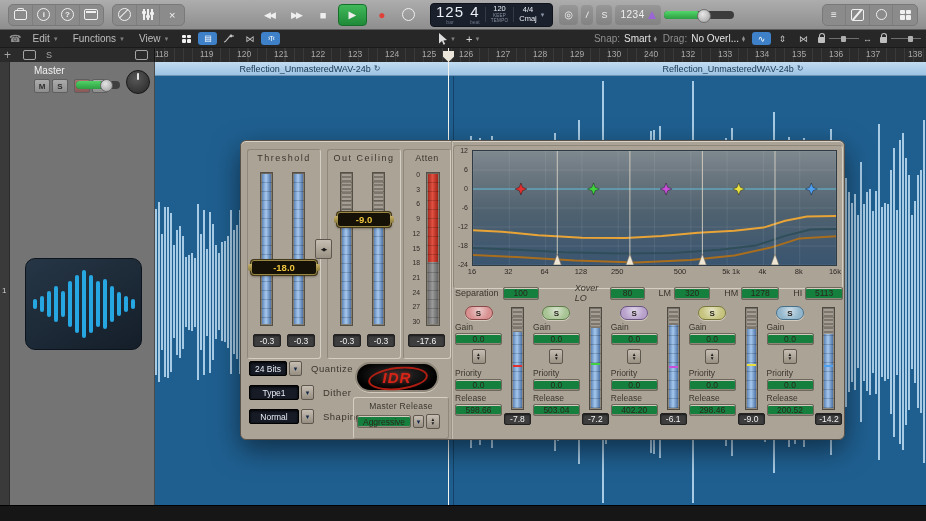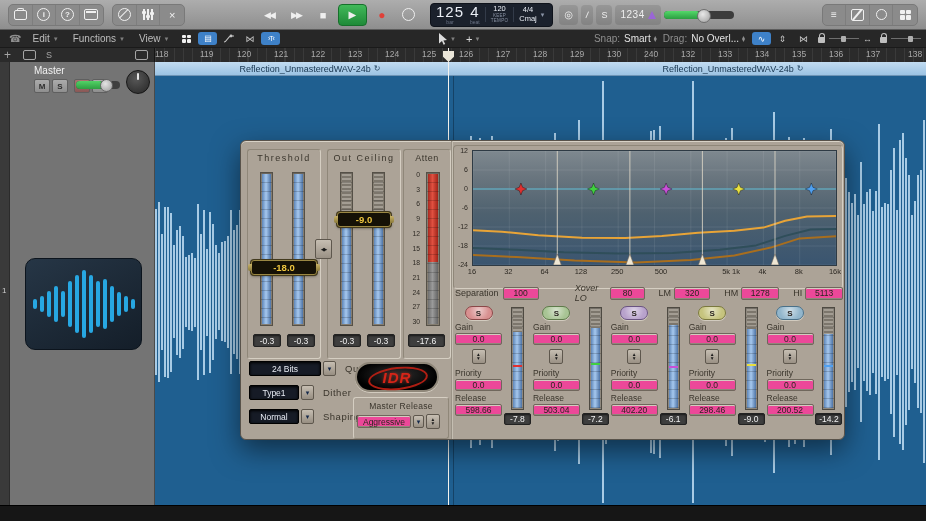--- a/index.html
+++ b/index.html
@@ -128,21 +128,21 @@
   .phatch{position:absolute;left:1px;right:1px;top:1px;background:repeating-linear-gradient(#A39D93 0 2px,#7C766C 2px 4px);}
   .pticks{position:absolute;inset:0;background:repeating-linear-gradient(to bottom,rgba(0,0,0,.18) 0 1px,transparent 1px 9px);}
   .gold{position:absolute;height:13px;background:#151106;border:1px solid #9A8743;border-radius:3px;
         box-shadow:0 0 0 1px #433A1E,0 1px 3px rgba(0,0,0,.55);color:#EEC53F;font-size:9.5px;font-weight:bold;
         display:flex;align-items:center;justify-content:center;z-index:3;}
   .gold::before,.gold::after{content:"";position:absolute;top:3px;width:4px;height:7px;background:linear-gradient(#C9B268,#8A7A3A);}
   .gold::before{left:-4px;border-radius:2px 0 0 2px;}
   .gold::after{right:-4px;border-radius:0 2px 2px 0;}
   .dreadout{background:#3E3E3E;border:1px solid #222;color:#F2F2F2;font-size:8.5px;border-radius:2px;
             display:flex;align-items:center;justify-content:center;box-shadow:inset 0 1px 2px rgba(0,0,0,.6);box-sizing:border-box;}
-  .vbox{background:#ec4899;border:1px solid #6F675C;color:#2A261F;font-size:8.5px;border-radius:2px;
+  .vbox{background:#15803d;border:1px solid #6F675C;color:#2A261F;font-size:8.5px;border-radius:2px;
         box-shadow:inset 0 1px 0 #D2CBBF,inset 0 -1px 0 #8F8779;display:flex;align-items:center;justify-content:center;box-sizing:border-box;}
   .plabel{font-size:8.5px;color:#3A352C;}
   .linkbtn{position:absolute;left:74px;top:98px;width:15px;height:18px;background:linear-gradient(#C6BEB2,#9A9185);
            border:1px solid #5E574D;border-radius:2px;color:#1A1A1A;font-size:5px;letter-spacing:-1px;
            display:flex;align-items:center;justify-content:center;z-index:2;}
   .lcddrop{background:#161B26;border:1px solid #000;color:#E8ECF4;font-size:8.5px;border-radius:2px;
            box-shadow:inset 0 1px 3px #000;display:flex;align-items:center;justify-content:center;box-sizing:border-box;}
   .dropbtn{width:13px;height:15px;background:linear-gradient(#C6BEB2,#978E82);border:1px solid #5E574D;border-radius:2px;
            color:#14284A;font-size:7px;display:flex;align-items:center;justify-content:center;box-sizing:border-box;}
   .stepper{width:14px;height:15px;background:linear-gradient(#C6BEB2,#9A9185);border:1px solid #5E574D;border-radius:2px;
@@ -780,21 +780,21 @@
         </div>
       <div class="pslider" style="left:22px;top:22px;width:14px;">
         <div id="attenred" style="position: absolute; left: 1px; right: 1px; top: 1px; background: linear-gradient(to right, rgb(168, 42, 32), rgb(224, 80, 64) 45%, rgb(158, 35, 24)); height: 58.7%;"></div>
         <div id="attengrey" style="position: absolute; inset: 58.7% 1px 1px; background: linear-gradient(to right, rgb(110, 110, 110), rgb(154, 154, 154) 45%, rgb(100, 100, 100));"></div>
         <div class="pticks"></div>
       </div>
       <div class="dreadout" style="position:absolute;left:4px;top:184px;width:37px;height:13px;">-17.6</div>
     </div>
 
     <div class="qrow" style="top:220px;">
-      <div class="lcddrop" style="width:72px;height:15px;">24 Bits</div>
+      <div class="lcddrop" style="width:38px;height:15px;">24 Bits</div>
       <div class="dropbtn">▾</div>
       <span class="qlabel">Quantize</span>
     </div>
     <div class="qrow" style="top:244px;">
       <div class="lcddrop" style="width:50px;height:15px;">Type1</div>
       <div class="dropbtn">▾</div>
       <span class="qlabel">Dither</span>
     </div>
     <div class="qrow" style="top:268px;">
       <div class="lcddrop" style="width:50px;height:15px;">Normal</div>
@@ -865,21 +865,21 @@
             <path d="M193.116,32 L194.79600000000002,36.32 L199.116,38 L194.79600000000002,39.68 L193.116,44 L191.436,39.68 L187.116,38 L191.436,36.32 Z" fill="#C850D8" stroke="rgba(0,0,0,.45)" stroke-width=".8"></path>
             <path d="M265.716,32 L267.396,36.32 L271.716,38 L267.396,39.68 L265.716,44 L264.036,39.68 L259.716,38 L264.036,36.32 Z" fill="#E8E040" stroke="rgba(0,0,0,.45)" stroke-width=".8"></path>
             <path d="M338.31600000000003,32 L339.99600000000004,36.32 L344.31600000000003,38 L339.99600000000004,39.68 L338.31600000000003,44 L336.636,39.68 L332.31600000000003,38 L336.636,36.32 Z" fill="#50A0F0" stroke="rgba(0,0,0,.45)" stroke-width=".8"></path>
           </svg></div>
       <div id="xlabels">
           <span style="left: 0px;">16</span>
           <span style="left: 36.3px;">32</span>
           <span style="left: 72.6px;">64</span>
           <span style="left: 108.9px;">128</span>
           <span style="left: 145.2px;">250</span>
-          <span style="left: 165px; padding-left: 48px;">500</span>
+          <span style="left: 184px; padding-left: 48px;">500</span>
           <span style="left: 220px; margin-left: 44px;">1k</span>
           <span style="left: 254.1px;">5k</span>
           <span style="left: 290.4px;">4k</span>
           <span style="left: 326.7px;">8k</span>
           <span style="left: 363px;">16k</span>
         </div>
     </div>
 
     <div id="seprow">
       <span class="plabel" style="font-size:9px;">Separation</span>

